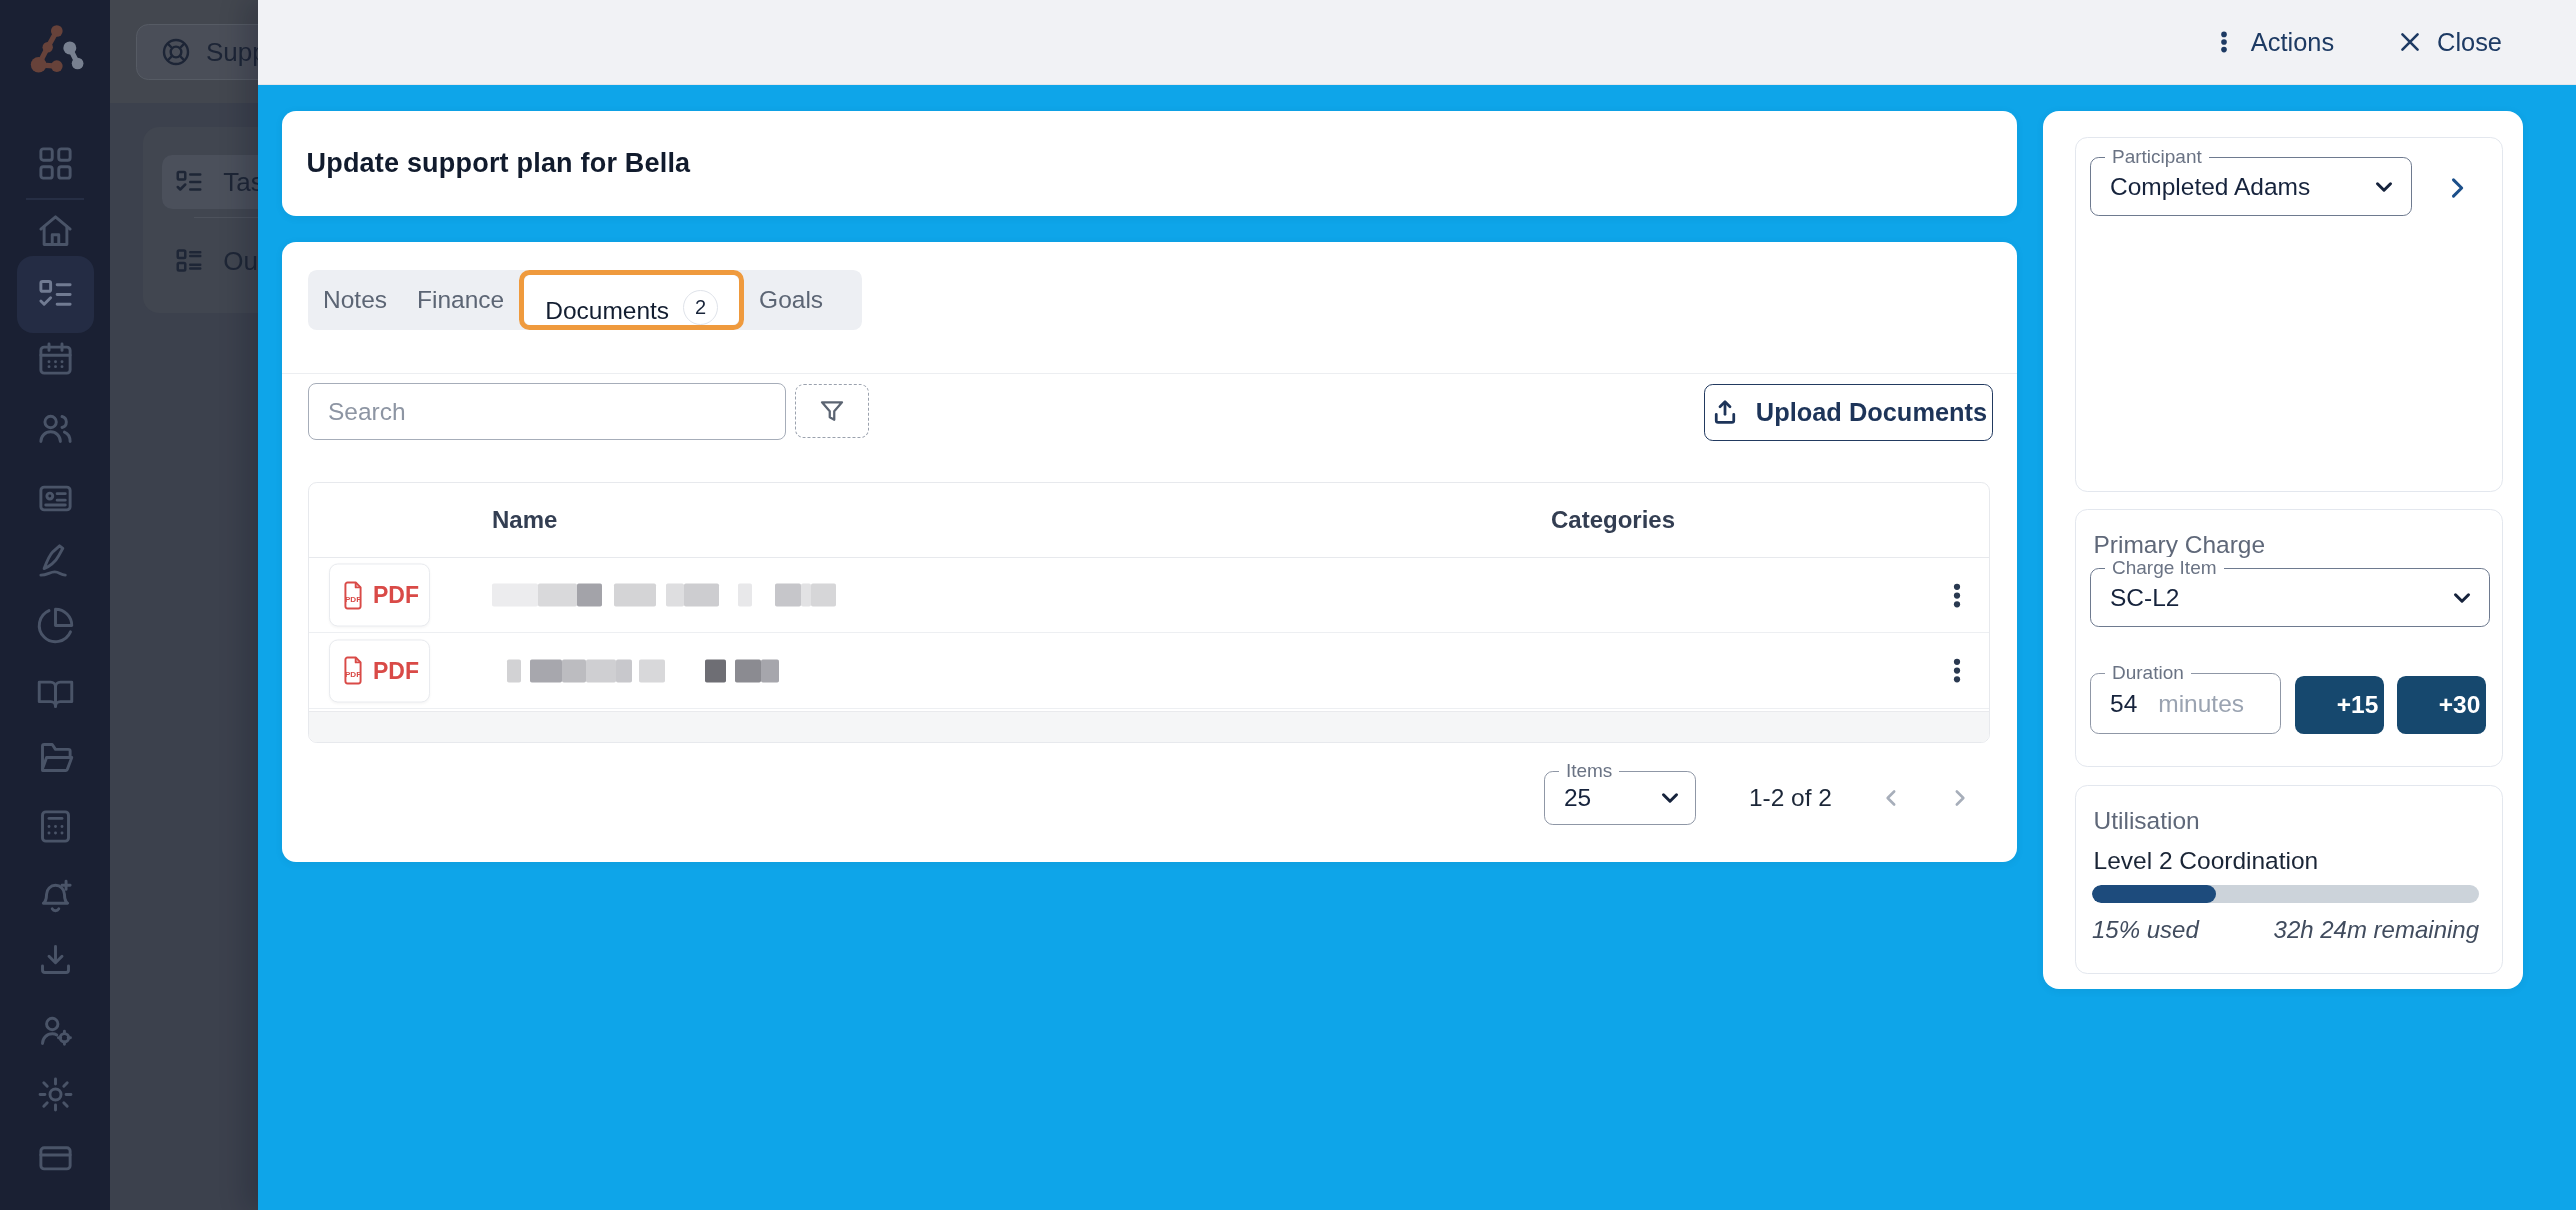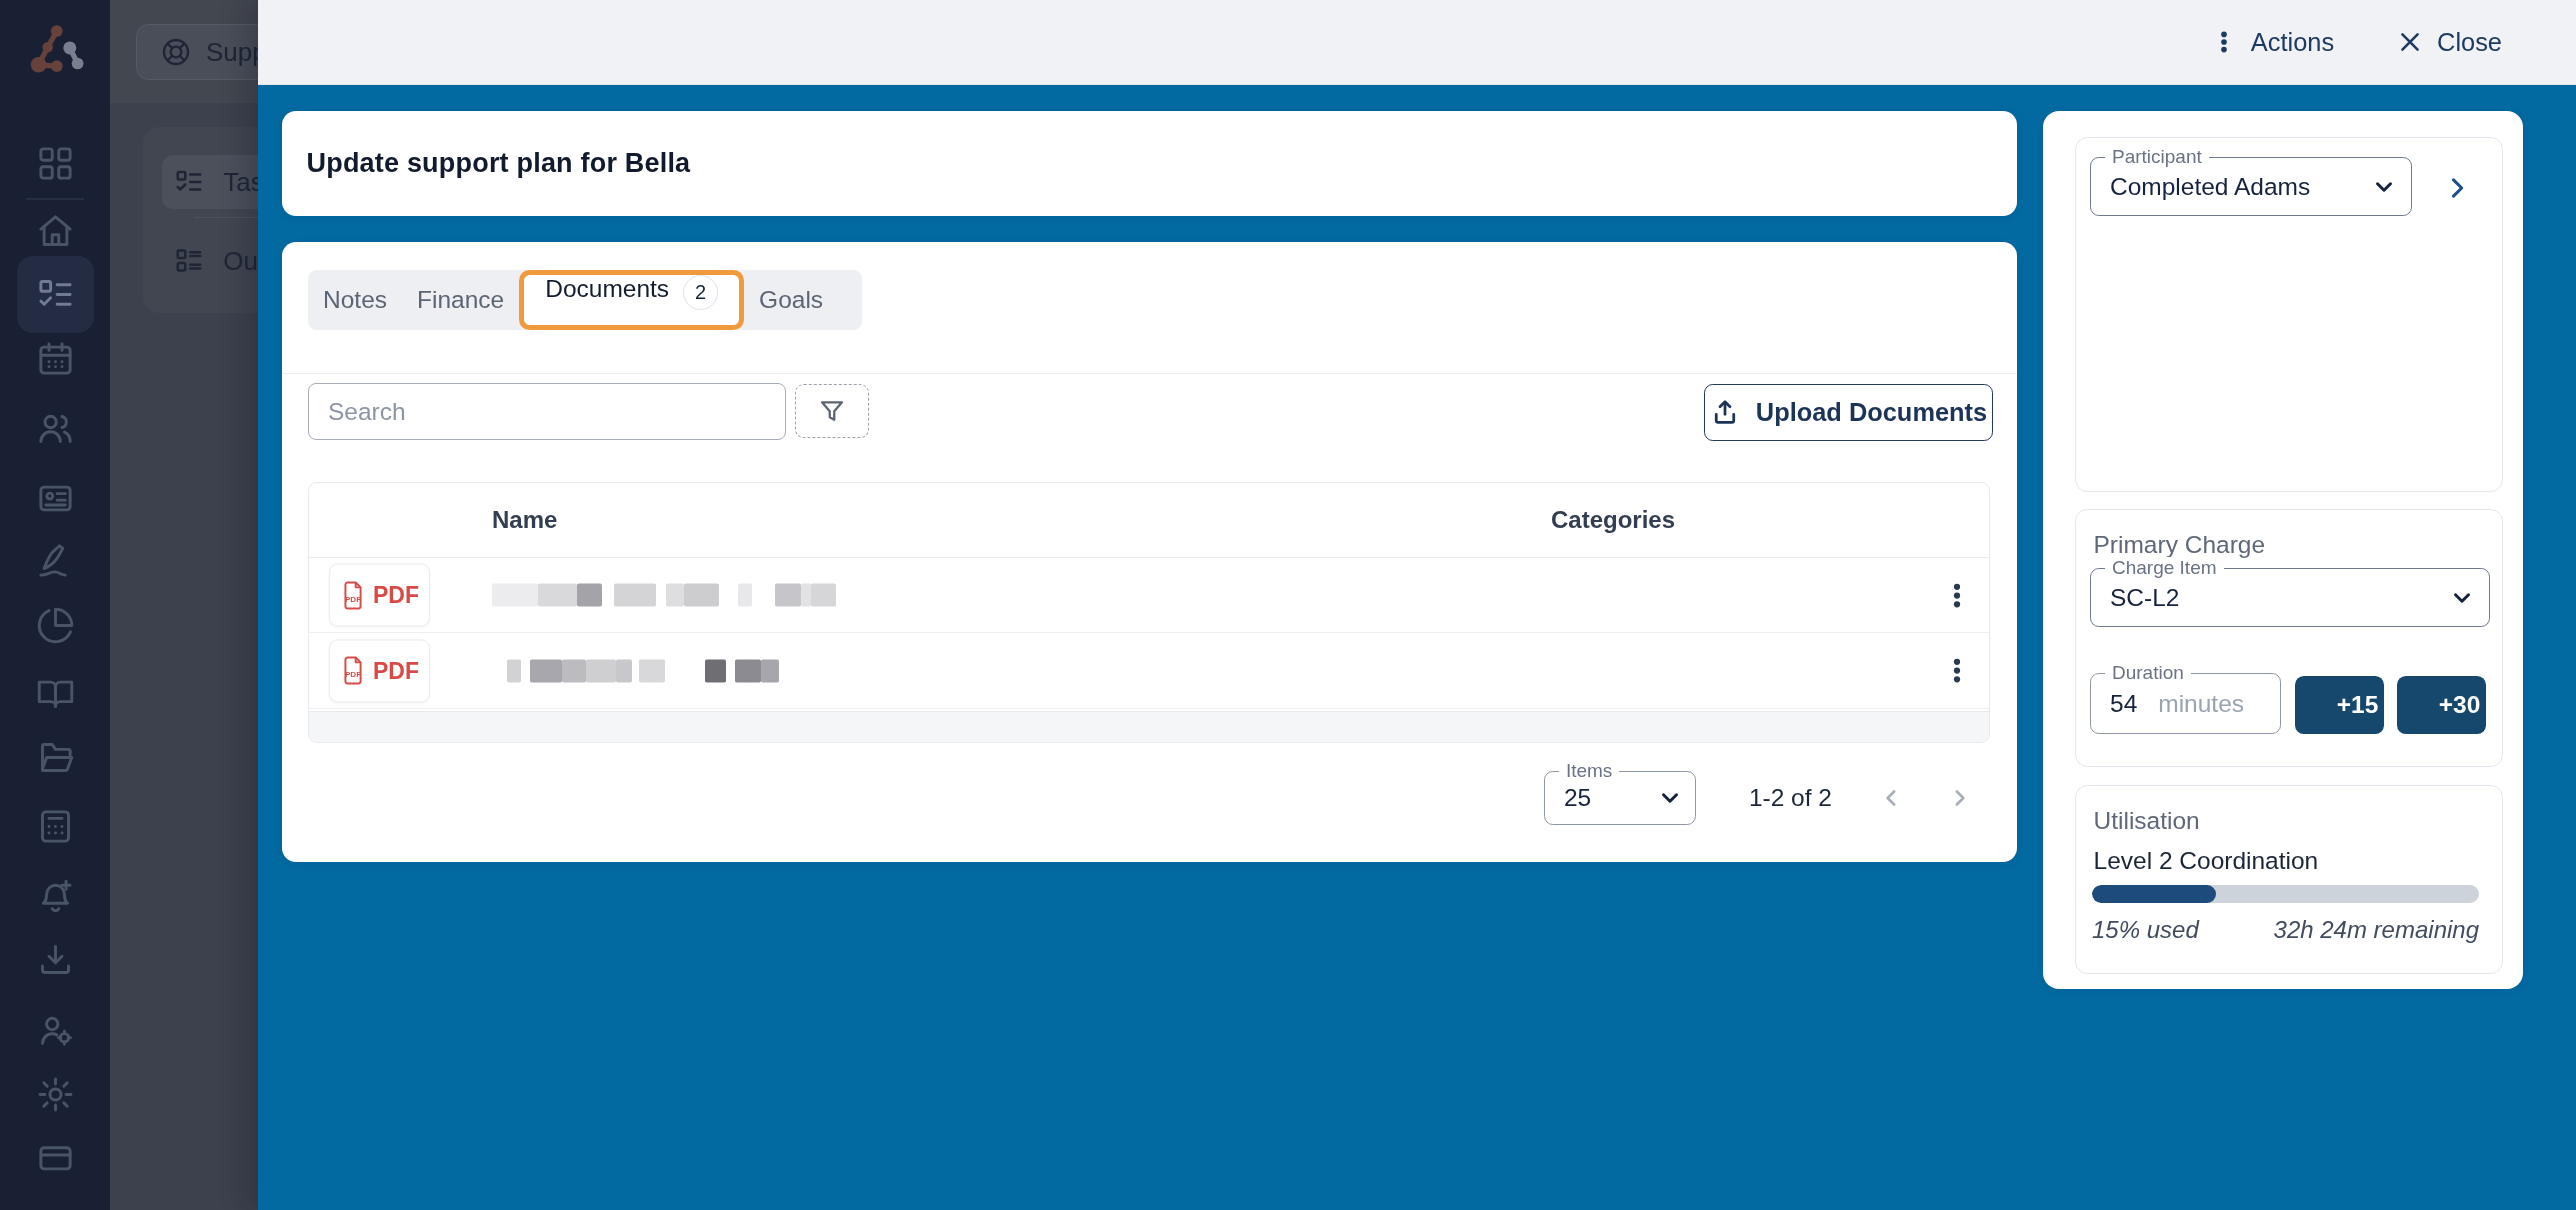--- a/index.html
+++ b/index.html
@@ -26,41 +26,41 @@
   .bd-pill svg { width:32px; height:32px; stroke:#1d2536; stroke-width:1.8; fill:none; }
   .bd-card { position:absolute; left:33px; top:127px; width:210px; height:186px; background:#414650; border-radius:16px 0 0 16px; }
   .bd-row { position:absolute; left:19px; width:193px; height:54px; border-radius:10.5px; display:flex; align-items:center; gap:19px;
             padding-left:12.3px; color:#1e2636; font-size:26px; font-weight:500; }
   .bd-row svg { width:30px; height:30px; stroke:#1e2636; stroke-width:2; fill:none; stroke-linecap:round; stroke-linejoin:round; }
   .bd-row1 { top:28px; background:#4b505b; }
   .bd-sep { position:absolute; left:51px; right:0; top:90px; height:0.9px; background:#4d525c; }
   .bd-row2 { top:107px; }
 
   
-  .modal { position:absolute; left:258px; top:0; width:2318px; height:1211px; background:#0369a1; z-index:10;
+  .modal { position:absolute; left:258px; top:0; width:2318px; height:1211px; background:#0ea5e9; z-index:10;
            box-shadow:-12.3px 0 24.5px rgba(10,15,30,.22); }
   .modal-header { position:absolute; left:0; top:0; width:100%; height:85px; background:#f1f2f5; border-bottom:1.8px solid #e4e6ea;
                   display:flex; align-items:center; justify-content:flex-end; gap:63px; padding-right:74px; }
   .hdr-btn { display:flex; align-items:center; gap:14px; background:transparent; border:none; cursor:pointer;
              font-family:inherit; font-size:25.4px; font-weight:500; color:#1d3a63; }
   .hdr-btn svg { width:26px; height:26px; }
 
   .title-card { position:absolute; left:24px; top:111px; width:1735px; height:105px; background:#fff; border-radius:14px;
                 box-shadow:0 1.8px 8.8px rgba(22,32,52,.06); display:flex; align-items:center; padding-left:24.5px; }
   .title-card h1 { font-size:27px; font-weight:600; color:#111b2d; letter-spacing:0.2px; }
 
   .main-card { position:absolute; left:24px; top:242px; width:1735px; height:620px; background:#fff; border-radius:14px;
                box-shadow:0 1.8px 8.8px rgba(22,32,52,.06); }
 
   
   .tabs { position:absolute; left:26px; top:28px; width:554px; height:60px; background:#edeff3; border-radius:8.8px;
           display:flex; align-items:center; }
   .tab { padding:0 15px; font-size:24.5px; color:#5c6574; cursor:pointer; }
   .tab-highlight { height:60px; border:5.3px solid #ef9a3d; border-radius:10.5px; display:flex; }
-  .tab-active { background:#fff; border-radius:7px; display:flex; align-items:flex-start; gap:14px; padding:0 21px;
+  .tab-active { background:#fff; border-radius:7px; display:flex; align-items:flex-end; gap:14px; padding:0 21px;
                 font-size:24.5px; font-weight:500; color:#121d30; cursor:pointer; }
   .badge { width:35px; height:35px; border:1.8px solid #dfe3ea; border-radius:50%; background:#fff;
            display:flex; align-items:center; justify-content:center; font-size:20px; color:#18243a; }
   .card-divider { position:absolute; left:0; top:131px; width:100%; border-top:1.8px solid #eceef1; }
 
   
   .search-input { position:absolute; left:26px; top:141px; width:478px; height:57px; border:1.8px solid #a6adb9; border-radius:8px;
                   padding:0 19px; font-family:inherit; font-size:24.5px; color:#1b2636; background:#fff; outline:none; }
   .search-input::placeholder { color:#8d95a3; }
   .filter-btn { position:absolute; left:513px; top:142px; width:74px; height:54px; border:1.8px dashed #9aa1ad; border-radius:8.8px;

